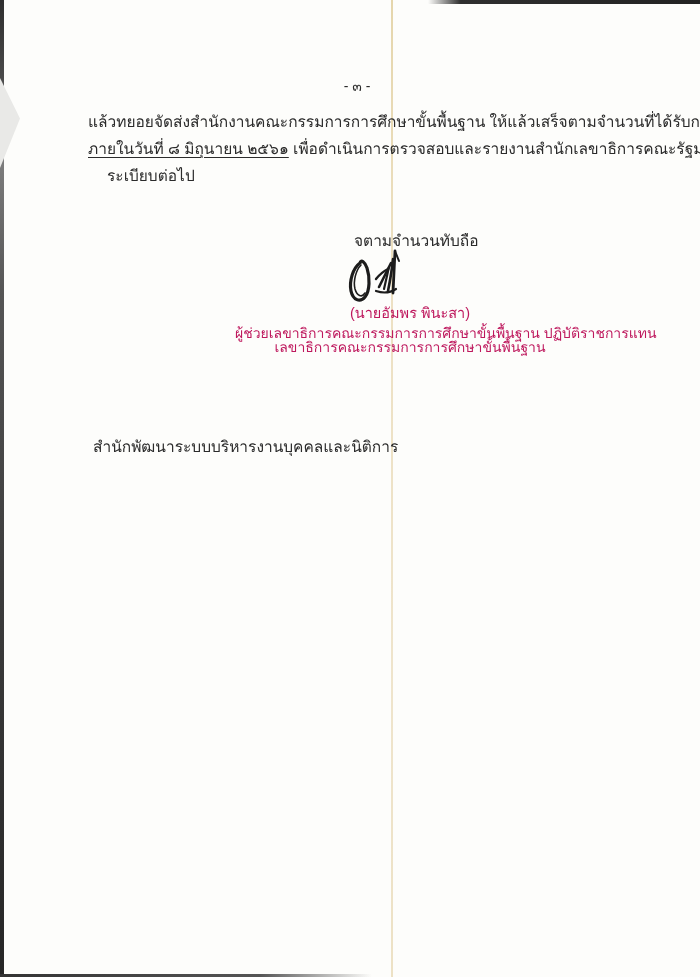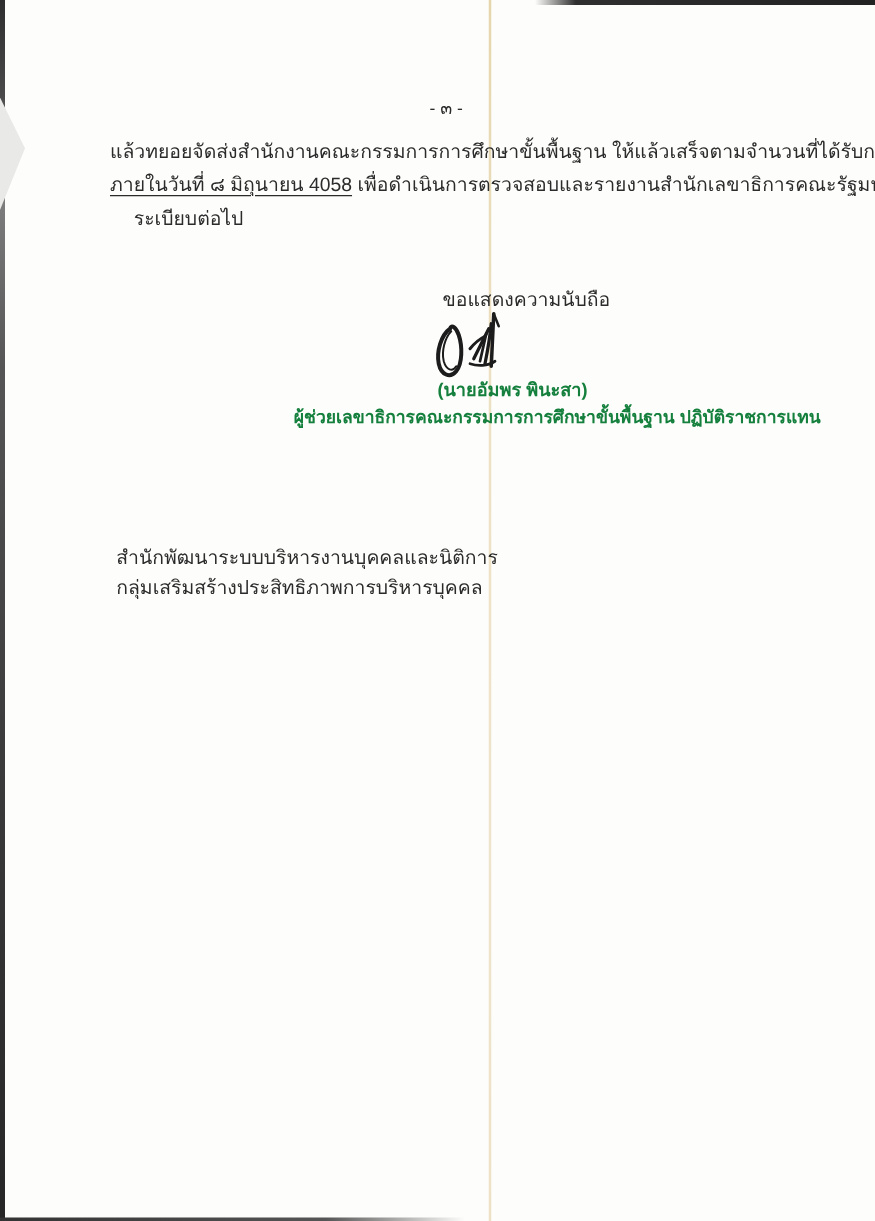--- a/index.html
+++ b/index.html
@@ -33,61 +33,61 @@
   }
   .fold-line{
     position:absolute;top:0;width:2px;height:977px;
     opacity:.95;
     background:linear-gradient(to bottom,#e4d4a8 0%,#ecdfc0 30%,#eee3c9 70%,#ece0c2 100%);
   }
   
   .txt{position:absolute;color:#2b2b2b;font-size:15.5px;line-height:1.45;white-space:nowrap;}
   .center{text-align:center;}
   .u{text-decoration:underline;text-underline-offset:3px;text-decoration-thickness:1px;}
-  .blue{color:#15803d;font-weight:bold;}
+  .blue{color:#be185d;font-weight:normal;}
   .small{font-size:14px;line-height:1.35;}
   .sig-svg{position:absolute;}
 </style>
 </head>
 <body>
 
 <div class="page">
 
   <div class="fold-line" style="left:391px;"></div>
   <div class="edge-left"></div>
   <div class="edge-wedge"></div>
   <div class="edge-top"></div>
   <div class="edge-bottom"></div>
 
   <div class="txt center" style="left:297px;top:76px;width:120px;font-size:14px;">- ๓ -</div>
 
   <div class="txt" style="left:88px;top:111px;">
     <span>แล้วทยอยจัดส่งสำนักงานคณะกรรมการการศึกษาขั้นพื้นฐาน ให้แล้วเสร็จตามจำนวนที่ได้รับการจัดสรรมา </span>
   </div>
   <div class="txt" style="left:88px;top:138px;">
-    <span class="u">ภายในวันที่ ๘ มิถุนายน 4058</span><span>  เพื่อดำเนินการตรวจสอบและรายงานสำนักเลขาธิการคณะรัฐมนตรีทราบตาม</span>
+    <span class="u">ภายในวันที่ ๘ มิถุนายน ๒๕๖๑</span><span>  เพื่อดำเนินการตรวจสอบและรายงานสำนักเลขาธิการคณะรัฐมนตรีทราบตาม</span>
   </div>
   <div class="txt" style="left:88px;top:165px;margin-left:19px;">ระเบียบต่อไป</div>
 
 
-  <div class="txt" style="left:354px;top:230px;">ขอแสดงความนับถือ</div>
+  <div class="txt" style="left:354px;top:230px;">จตามจำนวนทับถือ</div>
 
   <svg class="sig-svg" style="left:346px;top:241px;" width="62" height="68" viewBox="0 0 62 68">
     <g fill="none" stroke="#1c1c1c" stroke-linecap="round">
       <path d="M14,22 C7,27 3,40 5,50 C7,59 14,62 19,56 C24,50 24,36 21,27 C19,21 15,18 14,22 Z" stroke-width="3.2"></path>
       <path d="M15,24 C10,29 7,40 9,48 C11,55 16,57 19,52" stroke-width="1.6"></path>
       <path d="M30,38 C34,33 38,30 42,28" stroke-width="2.4"></path>
       <path d="M33,46 L45,22" stroke-width="2.6"></path>
       <path d="M38,48 L43,26" stroke-width="2.2"></path>
       <path d="M42,50 C44,40 46,28 47,18" stroke-width="2.6"></path>
       <path d="M47,52 L49,10" stroke-width="2.8"></path>
       <path d="M49,10 L53,20" stroke-width="2"></path>
       <path d="M30,50 C36,52 44,52 50,48" stroke-width="2.2"></path>
     </g>
   </svg>
 
   <div class="txt blue center" style="left:310px;top:303px;width:200px;font-size:14.5px;">(นายอัมพร  พินะสา)</div>
   <div class="txt blue small center" style="left:235px;top:324px;width:350px;">ผู้ช่วยเลขาธิการคณะกรรมการการศึกษาขั้นพื้นฐาน ปฏิบัติราชการแทน</div>
+  <div class="txt blue small center" style="left:235px;top:338px;width:350px;">เลขาธิการคณะกรรมการการศึกษาขั้นพื้นฐาน</div>
 
   <div class="txt" style="left:93px;top:436px;">สำนักพัฒนาระบบบริหารงานบุคคลและนิติการ</div>
-  <div class="txt" style="left:93px;top:460px;">กลุ่มเสริมสร้างประสิทธิภาพการบริหารบุคคล</div>
 
 </div>
 
 </body></html>

